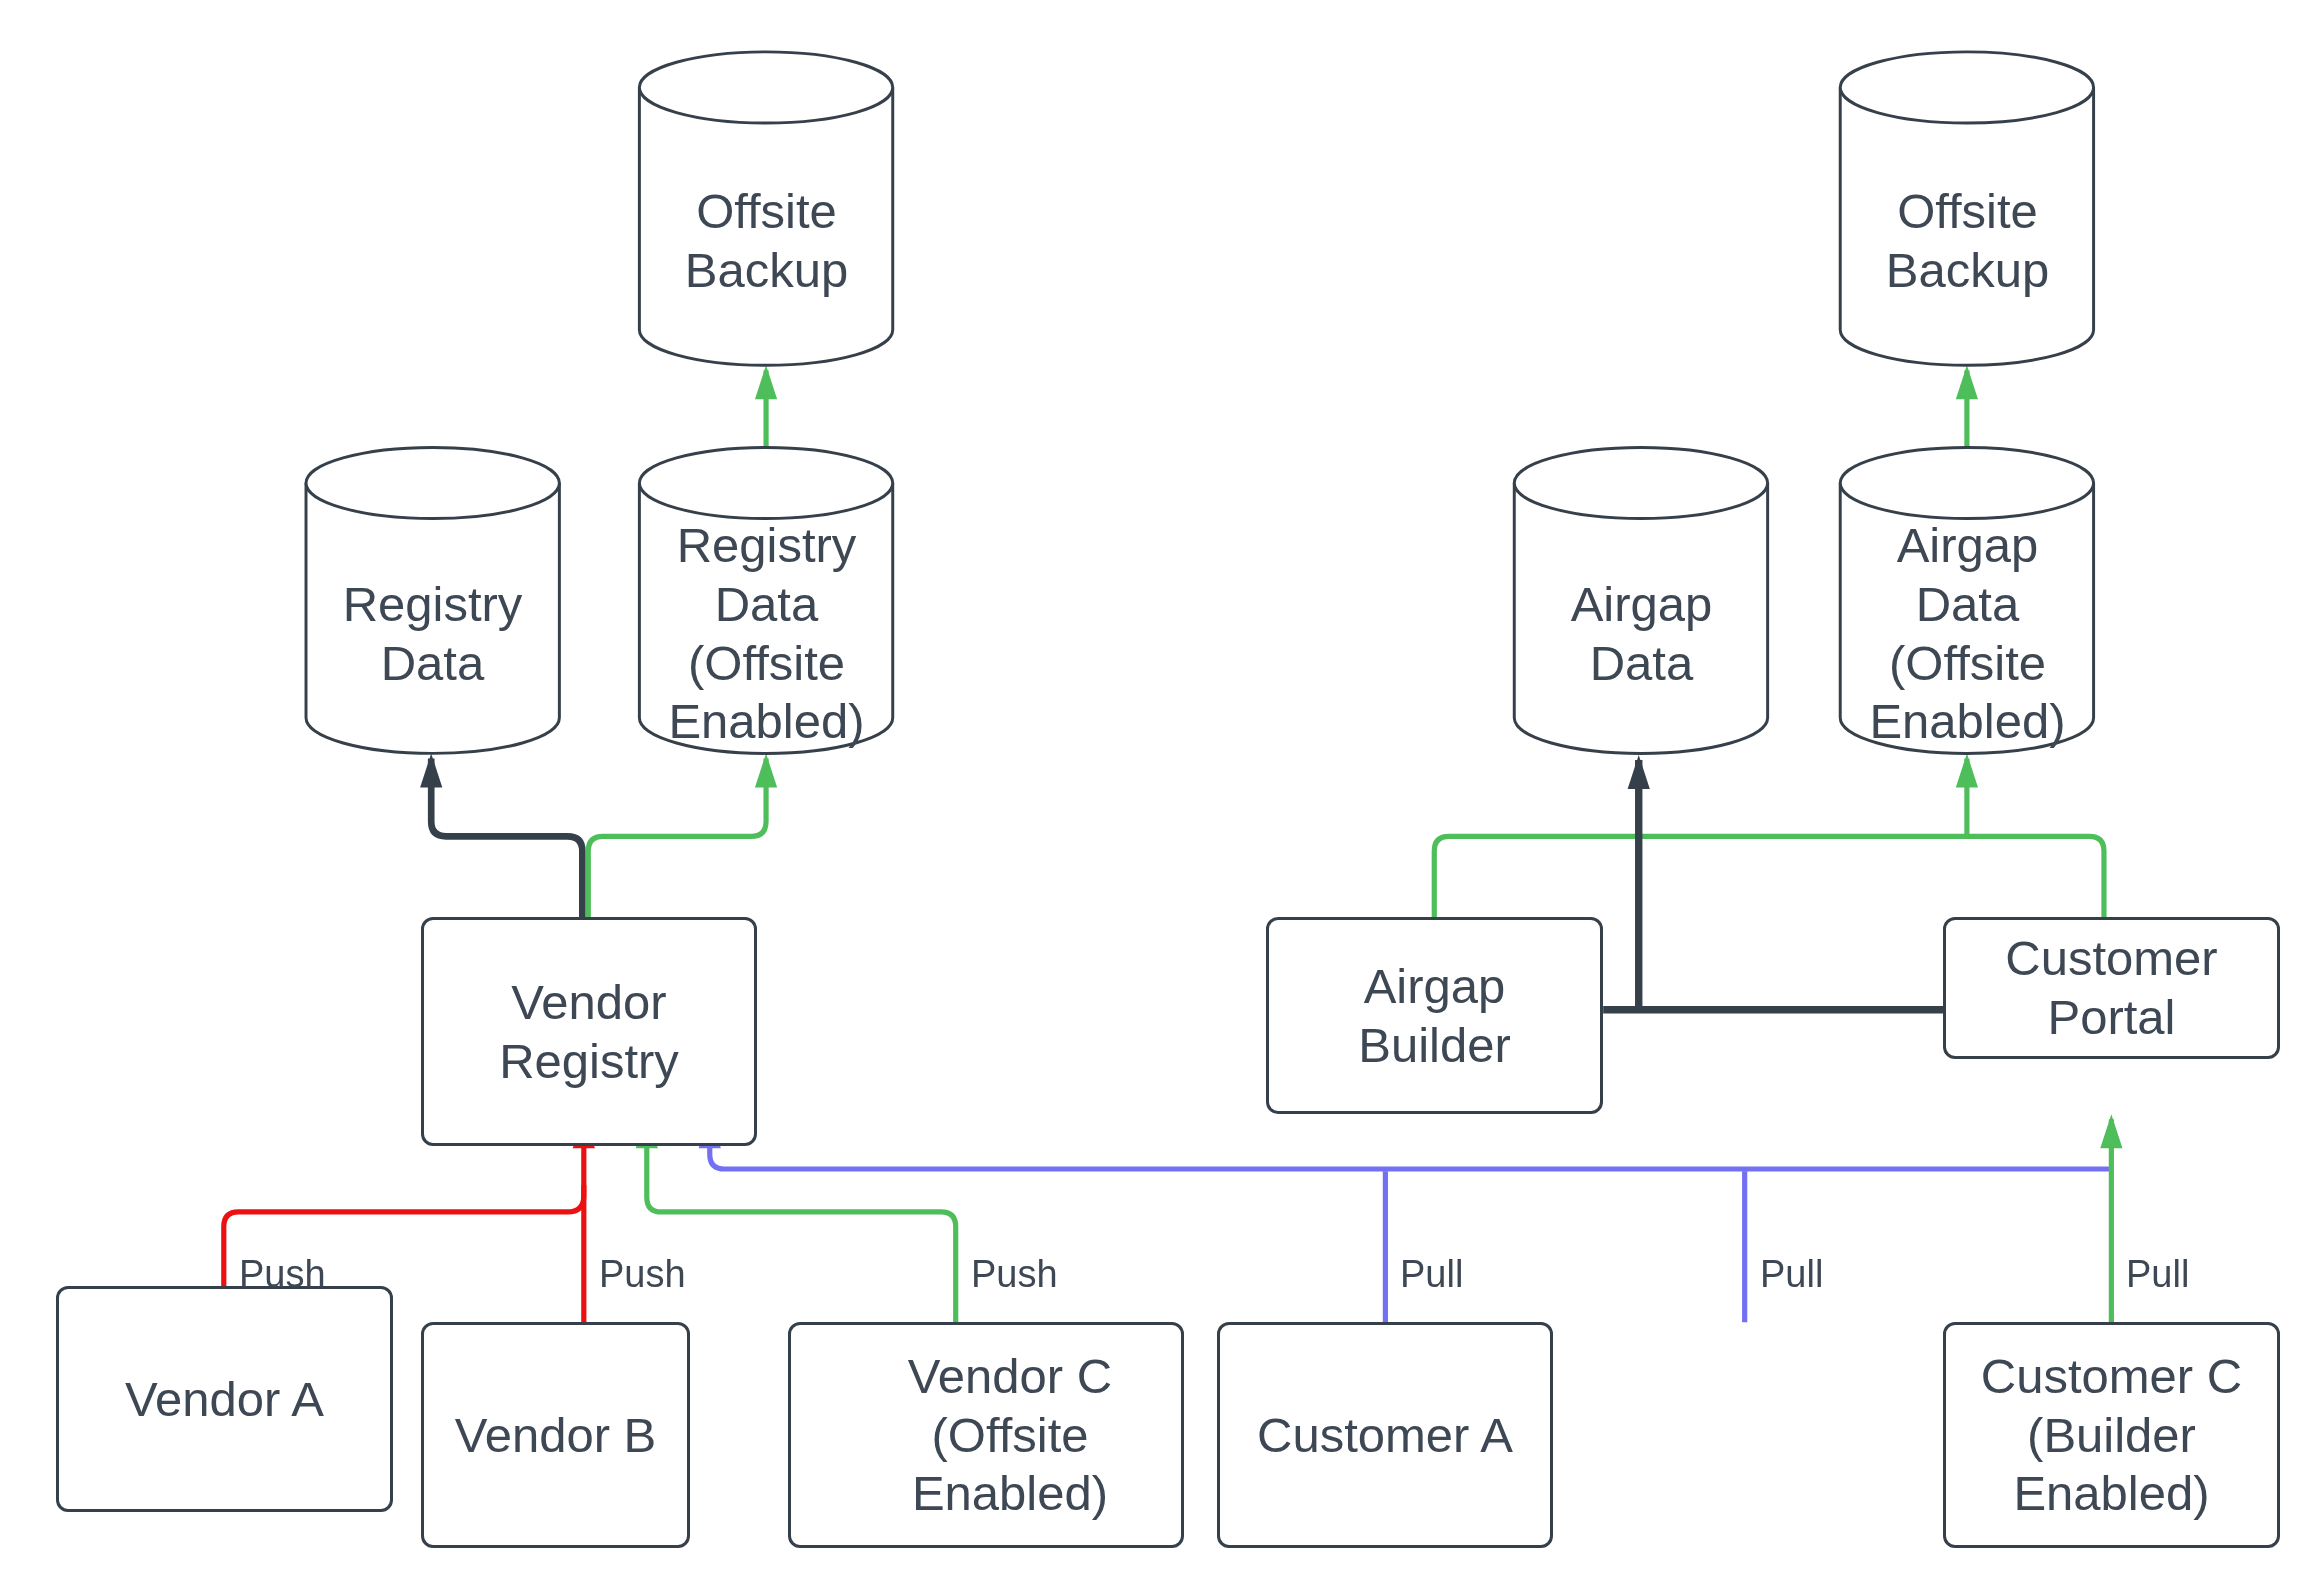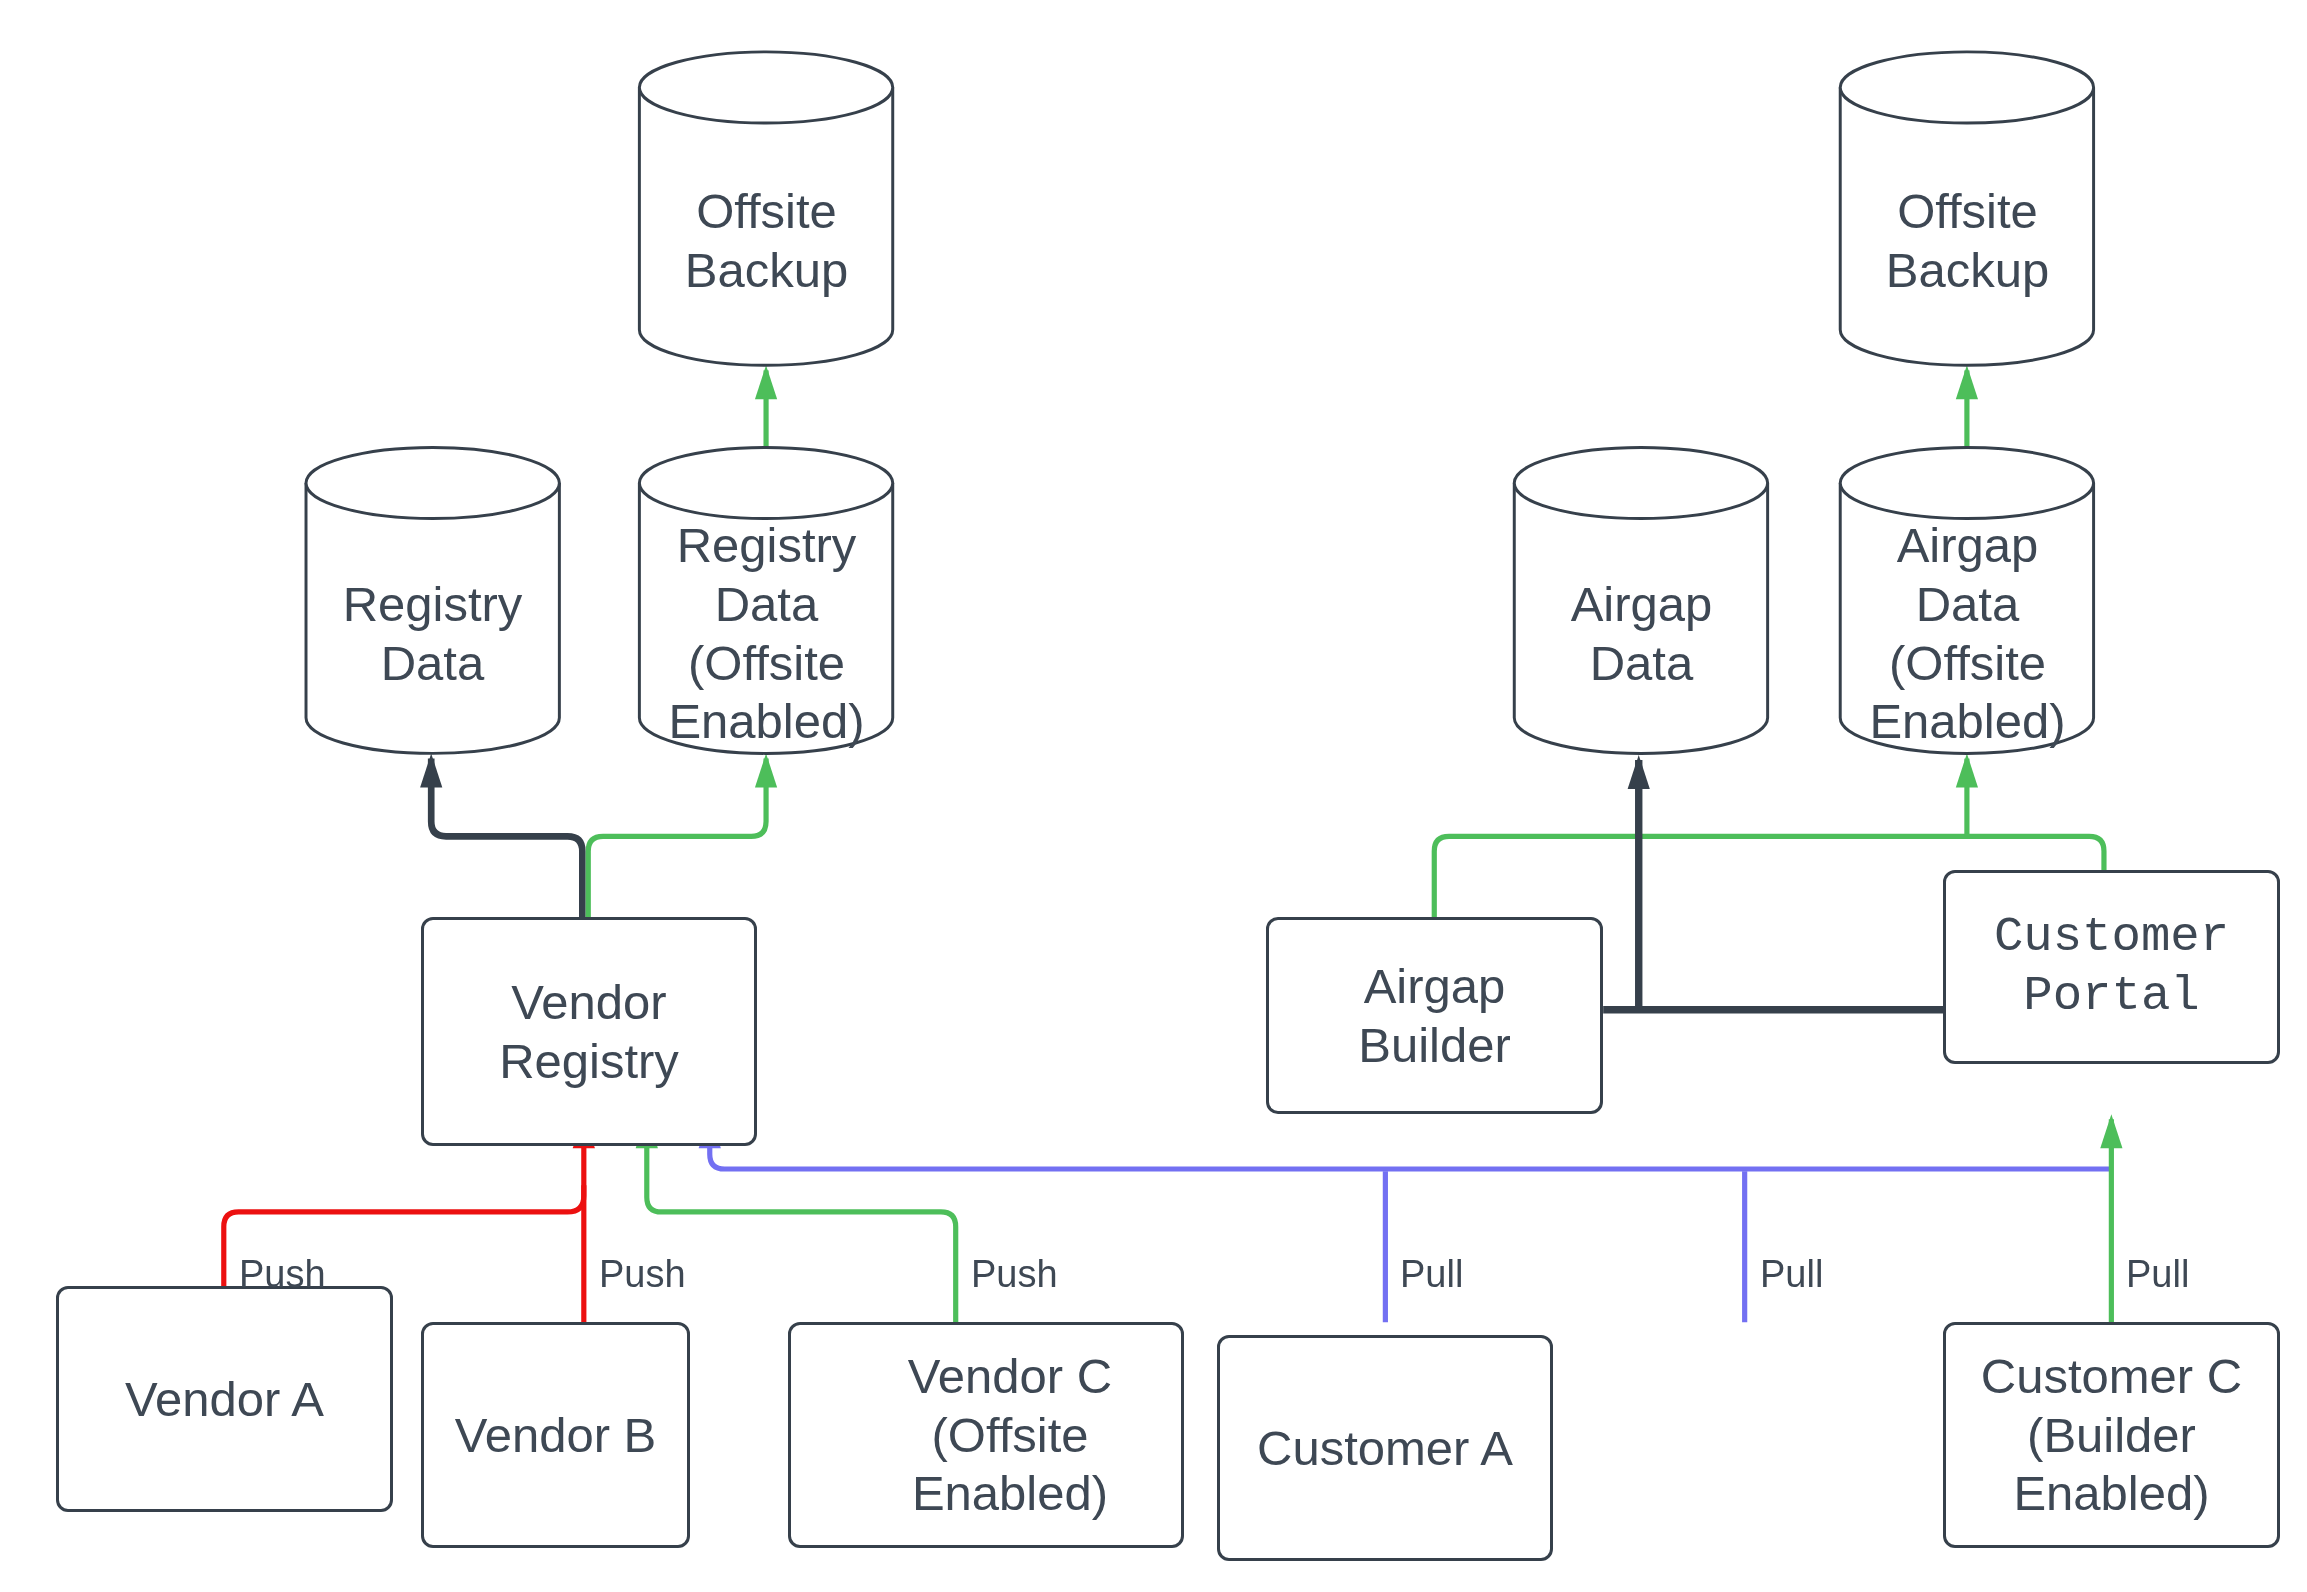--- a/index.html
+++ b/index.html
@@ -134,37 +134,37 @@
 Enabled)</div>
 
   <div class="node-box" style="left:421px; top:917px; width:336px; height:229px;">
     <span>Vendor
 Registry</span>
   </div>
   <div class="node-box" style="left:1266px; top:917px; width:337px; height:197px;">
     <span>Airgap
 Builder</span>
   </div>
-  <div class="node-box" style="left:1943px; top:870px; width:337px; height:194px;font-family:Liberation Mono, monospace;">
+  <div class="node-box" style="left:1943px; top:917px; width:337px; height:142px;">
     <span>Customer
 Portal</span>
   </div>
 
   <div class="node-box" style="left:56px; top:1286px; width:337px; height:226px;">
     <span>Vendor A</span>
   </div>
   <div class="node-box" style="left:421px; top:1322px; width:269px; height:226px;">
     <span>Vendor B</span>
   </div>
   <div class="node-box" style="left:788px; top:1322px; width:396px; height:226px;padding-left:48px;">
     <span>Vendor C
 (Offsite
 Enabled)</span>
   </div>
-  <div class="node-box" style="left:1217px; top:1322px; width:336px; height:226px;margin-top:13px;">
+  <div class="node-box" style="left:1217px; top:1322px; width:336px; height:226px;">
     <span>Customer A</span>
   </div>
   <div class="node-box" style="left:1943px; top:1322px; width:337px; height:226px;">
     <span>Customer C
 (Builder
 Enabled)</span>
   </div>
 
   <div class="edge-label" style="left:239px;  top:1254px;">Push</div>
   <div class="edge-label" style="left:599px;  top:1254px;">Push</div>

